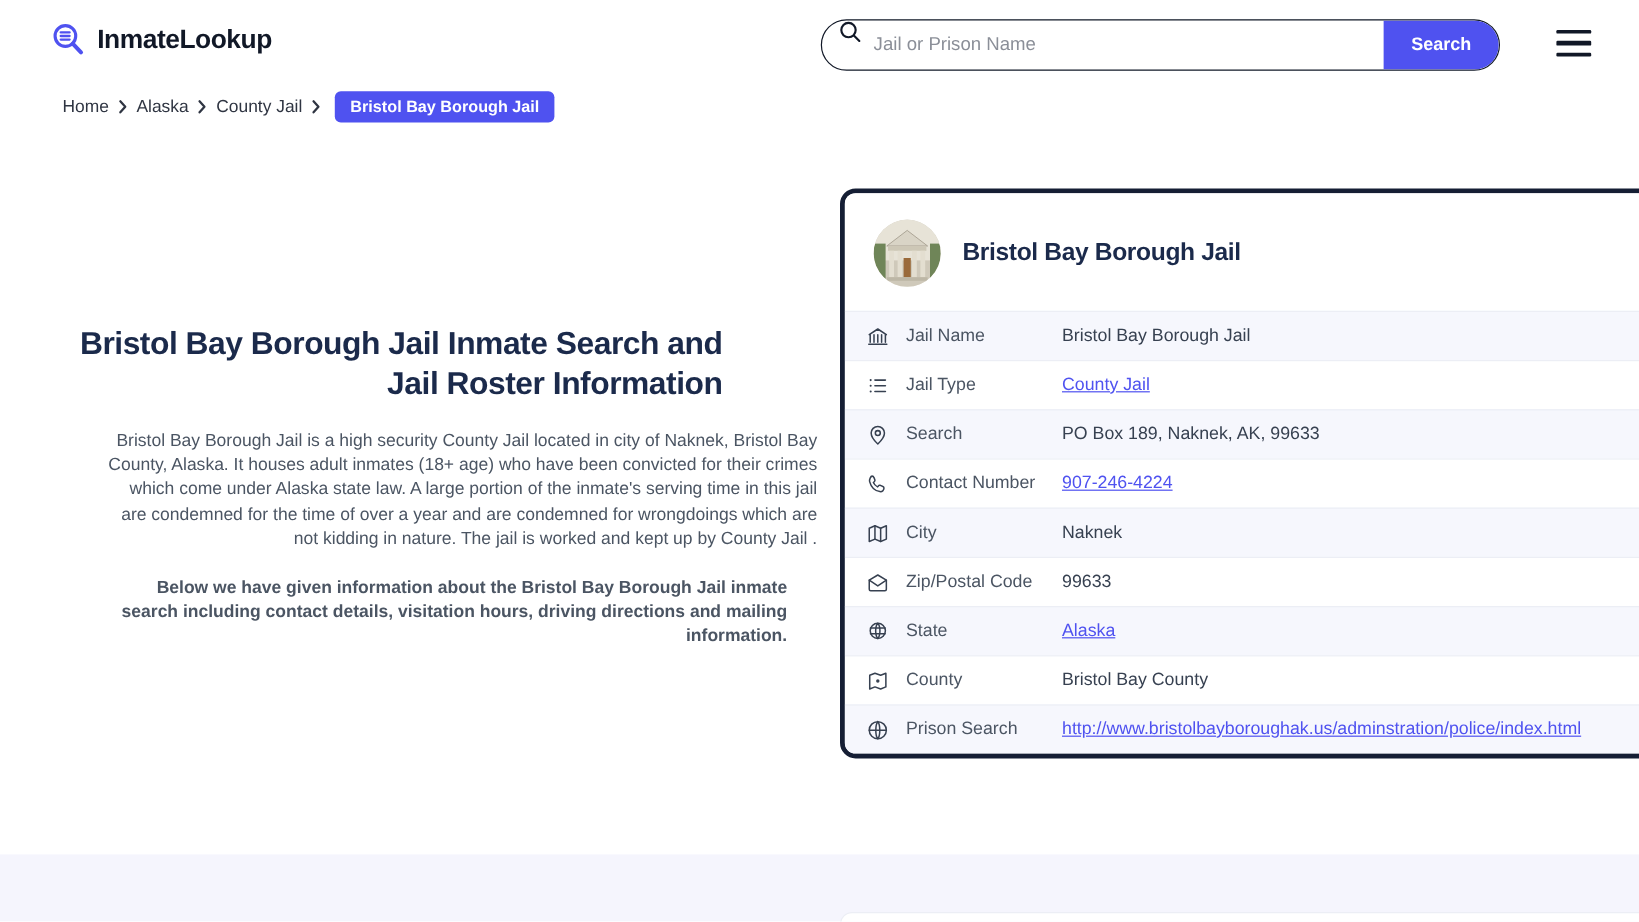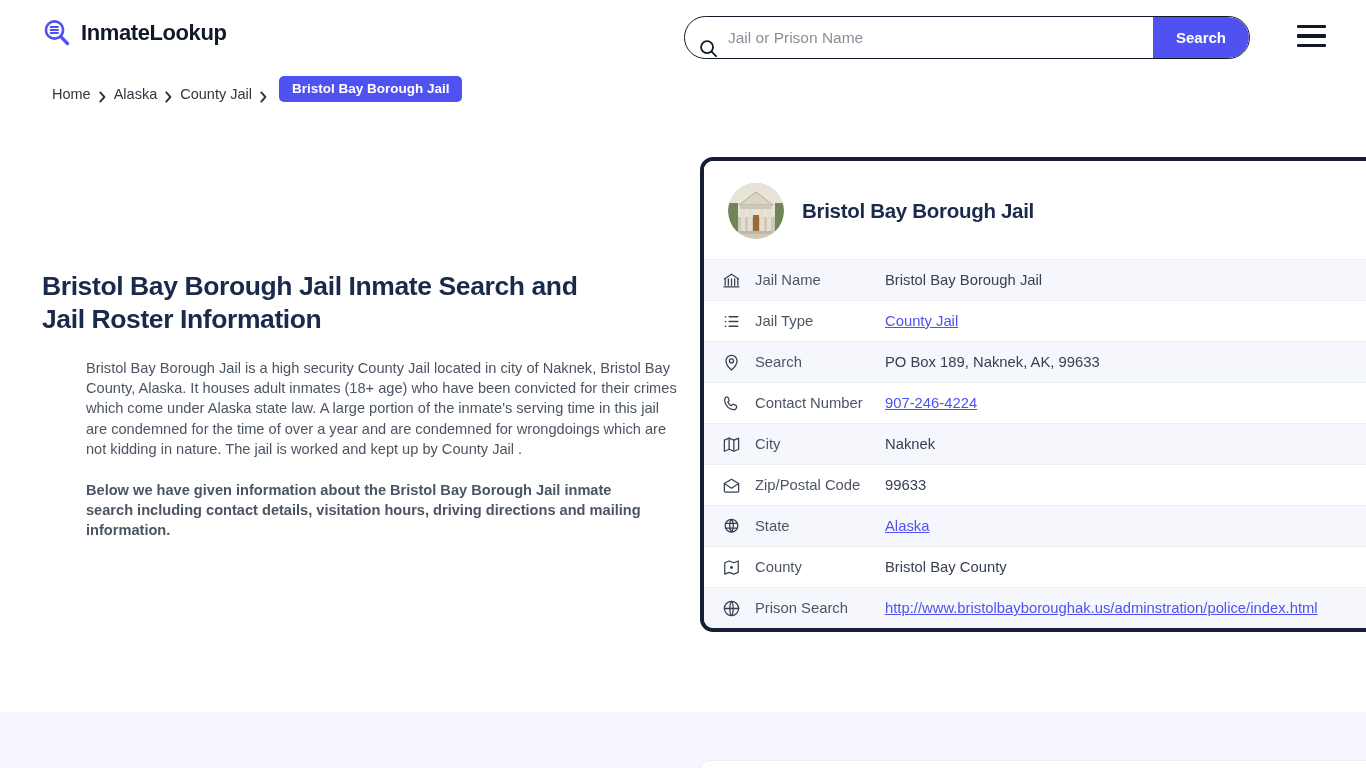--- a/index.html
+++ b/index.html
@@ -27,21 +27,21 @@
     font-size: 22px; font-weight: 700; letter-spacing: -0.4px;
     color: #111827;
   }
 
   .searchwrap {
     position: absolute; left: 684px; top: 16px;
     width: 566px; height: 43px;
     border: 1.5px solid #111827;
     border-radius: 22px;
     background: #ffffff;
-    display: flex; align-items: flex-end;
+    display: flex; align-items: flex-start;
     overflow: hidden;
   }
   .search-icon { margin-left: 14px; width: 19px; height: 19px; flex: none; }
   .search-input {
     flex: 1 1 auto; height: 100%;
     border: none; outline: none; background: transparent;
     font-family: "Liberation Sans", sans-serif;
     font-size: 15.5px; color: #111827;
     padding: 0 10px 0 10px;
   }
@@ -59,35 +59,35 @@
   .hamburger {
     position: absolute; left: 1297px; top: 25px;
     width: 29px; height: 22px; cursor: pointer;
     display: flex; flex-direction: column; justify-content: space-between;
   }
   .hamburger span { display: block; width: 29px; height: 3.2px; background: #111827; border-radius: 1px; }
 
   
   .breadcrumb {
     position: absolute; left: 52px; top: 76px;
-    display: flex; align-items: flex-end; gap: 7px;
+    display: flex; align-items: center; gap: 7px;
     font-size: 14.5px;
   }
   .bc-link { color: #2f3542; text-decoration: none; cursor: pointer; }
   .bc-sep { width: 9px; height: 12px; display: inline-block; }
   .bc-current {
     background: #4f52f0; color: #ffffff;
     font-size: 13.5px; font-weight: 700;
     padding: 5px 13px 6px; border-radius: 5px;
     margin-left: 4px;
   }
 
   
   .left-col {
-    position: absolute; left: 42px; top: 270px; width: 600px;
+    position: absolute; left: 42px; top: 270px; width: 600px; text-align: right;
   }
   .page-title {
     font-size: 26.5px; line-height: 33px; font-weight: 700;
     color: #1b2a4b; letter-spacing: -0.4px;
     width: 560px;
   }
   .para {
     margin-top: 22px;
     font-size: 14.6px; line-height: 20.2px;
     color: #4b5563;

